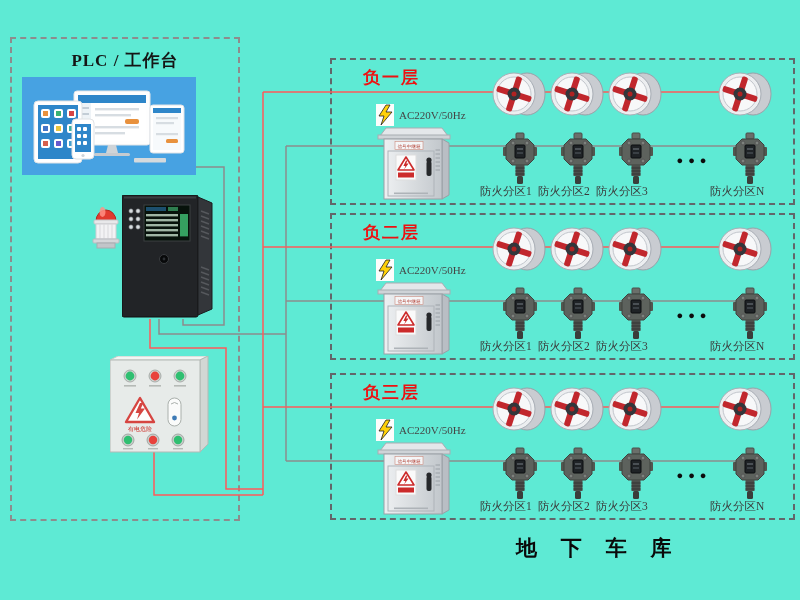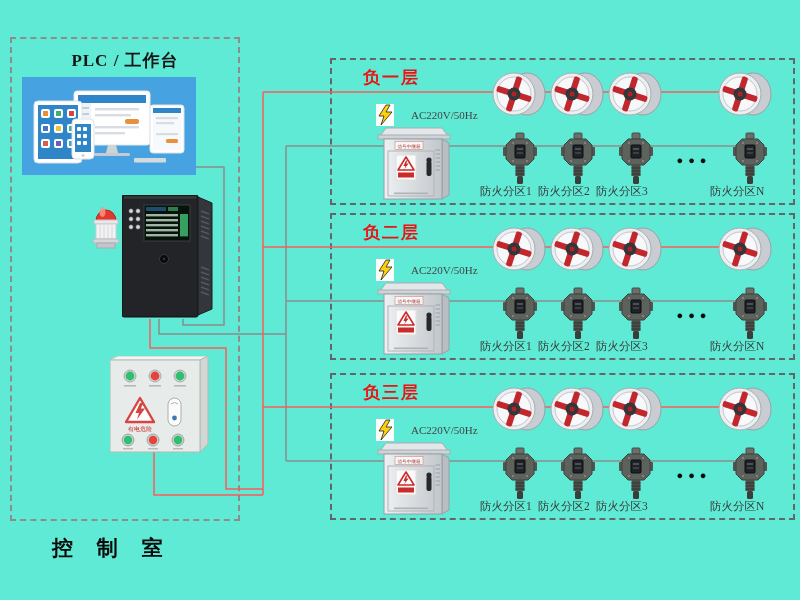--- a/index.html
+++ b/index.html
@@ -12,21 +12,21 @@
          border:2px dashed #62666a;box-sizing:border-box;}
   
   #wires{position:absolute;left:0;top:0;z-index:1;pointer-events:none;}
   
   .dev{position:absolute;z-index:2;}
   .croom-title{position:absolute;left:0;top:10px;width:100%;text-align:center;z-index:2;
                font-family:"Liberation Serif",serif;font-weight:bold;font-size:17px;
                letter-spacing:1px;color:#151515;}
   .floor-label{position:absolute;left:31px;top:6px;z-index:2;font-weight:bold;
                font-size:17px;color:#ee1111;letter-spacing:2px;}
-  .power-note{position:absolute;left:44px;top:44px;z-index:2;display:flex;align-items:center;gap:17px;}
+  .power-note{position:absolute;left:44px;top:44px;z-index:2;display:flex;align-items:center;gap:5px;}
   .power-text{font-family:"Liberation Serif",serif;font-size:11px;color:#454545;}
   .fan{position:absolute;top:11px;width:56px;height:46px;z-index:2;}
   .det{position:absolute;top:72px;width:36px;height:54px;z-index:2;}
   .relay{position:absolute;left:42px;top:64px;width:80px;height:80px;z-index:3;}
   .dots{position:absolute;left:338px;top:94px;width:48px;z-index:2;text-align:center;
         font-size:11px;font-weight:bold;color:#0c0c0c;letter-spacing:5px;}
   .zone{position:absolute;top:124px;width:80px;z-index:2;text-align:left;
         font-family:"Liberation Serif",serif;font-size:11.5px;color:#3a3a3a;}
   .caption{position:absolute;top:534px;z-index:2;font-weight:bold;font-size:21px;
            color:#0a0a0a;letter-spacing:9px;white-space:nowrap;}
@@ -416,15 +416,15 @@
     <svg class="det" style="left:400px" viewBox="0 0 36 54">
         <use href="#sym-det"></use>
       </svg>
     <div class="dots">●●●</div>
     <div class="zone" style="left:148px">防火分区1</div>
     <div class="zone" style="left:206px">防火分区2</div>
     <div class="zone" style="left:264px">防火分区3</div>
     <div class="zone" style="left:378px">防火分区N</div>
   </div>
 
-  <div class="caption" style="left:52px">控 制 室</div>
+  <div class="caption" style="left:516px">地 下 车 库</div>
 
 </div>
 
 </body></html>

